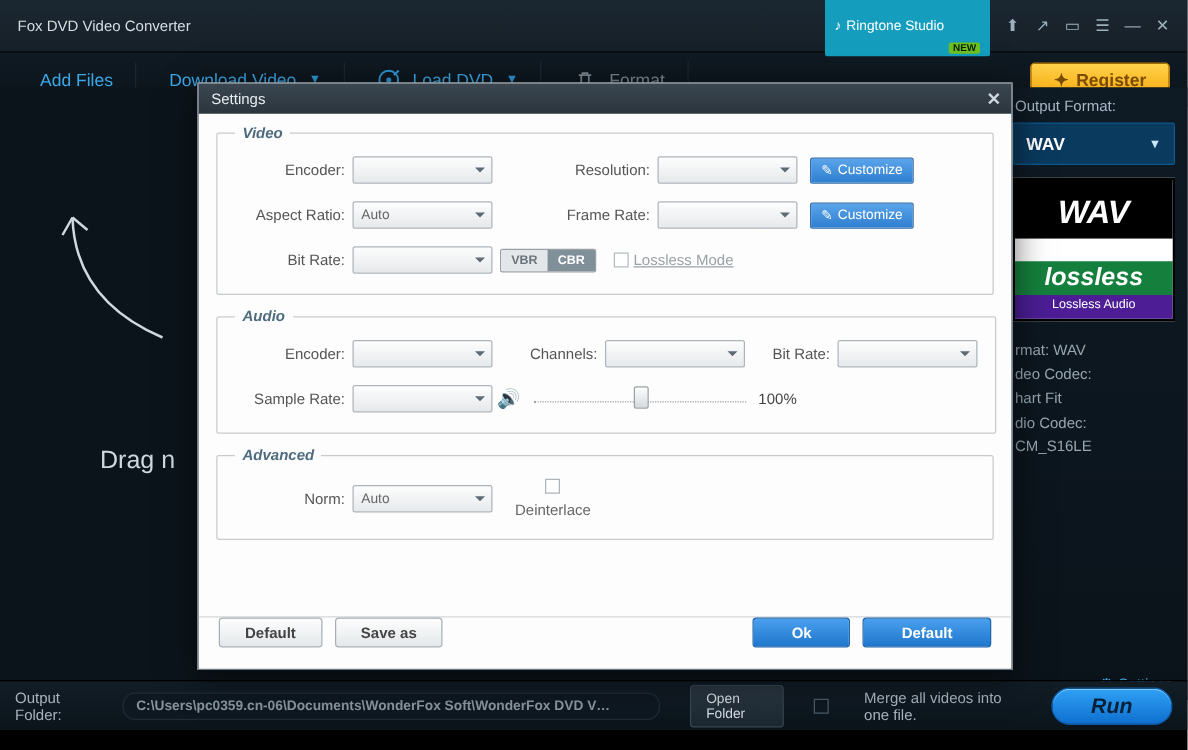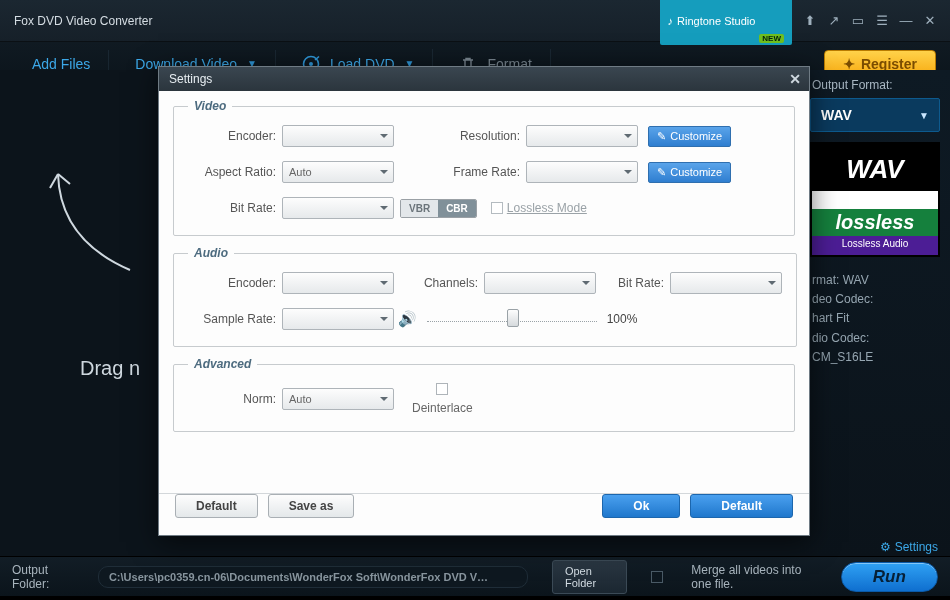--- a/index.html
+++ b/index.html
@@ -59,21 +59,21 @@
   }
   .fmt-card .big{ background:#000; color:#fff; font-weight:bold; font-size:26px; padding:10px 0 6px; font-style:italic;}
   .fmt-card .bar{ background:#15803d; color:#fff; font-size:20px; font-weight:bold; font-style:italic; padding:2px 0;}
   .fmt-card .sub{ background:#4c1d95; color:#fff; font-size:10px; padding:2px 0 6px;}
   .fmt-card .gap{height:18px; background:#fff;}
   .fmt-meta{ margin:14px 12px 0; line-height:1.6; color:#96a6b1; font-size:12px;}
   .settings-link{ position:absolute; bottom:6px; right:12px; color:#3ca8e8; font-size:12px; cursor:pointer; display:flex; align-items:center; gap:4px;}
 
   
   .bottombar{
-    position:absolute; left:0; right:0; bottom:4px; height:40px;
+    position:absolute; left:0; right:0; bottom:16px; height:40px;
     background:linear-gradient(#121d26,#0b141b); border-top:1px solid #000;
     display:flex; align-items:center; padding:0 12px; gap:24px; color:#a8b4bd; font-size:12px;
   }
   .path-box{
     flex:0 0 430px; background:#0e1820; border:1px solid #1f2d38; border-radius:10px;
     padding:4px 10px; color:#88959e; font-size:11px; white-space:nowrap; overflow:hidden; text-overflow:ellipsis;font-weight:bold;
   }
   .open-folder{
     background:linear-gradient(#2a3742,#1b2731); border:1px solid #3b4a56; color:#d2dbe2;
     padding:4px 12px; border-radius:3px; font-size:11px; cursor:pointer;

